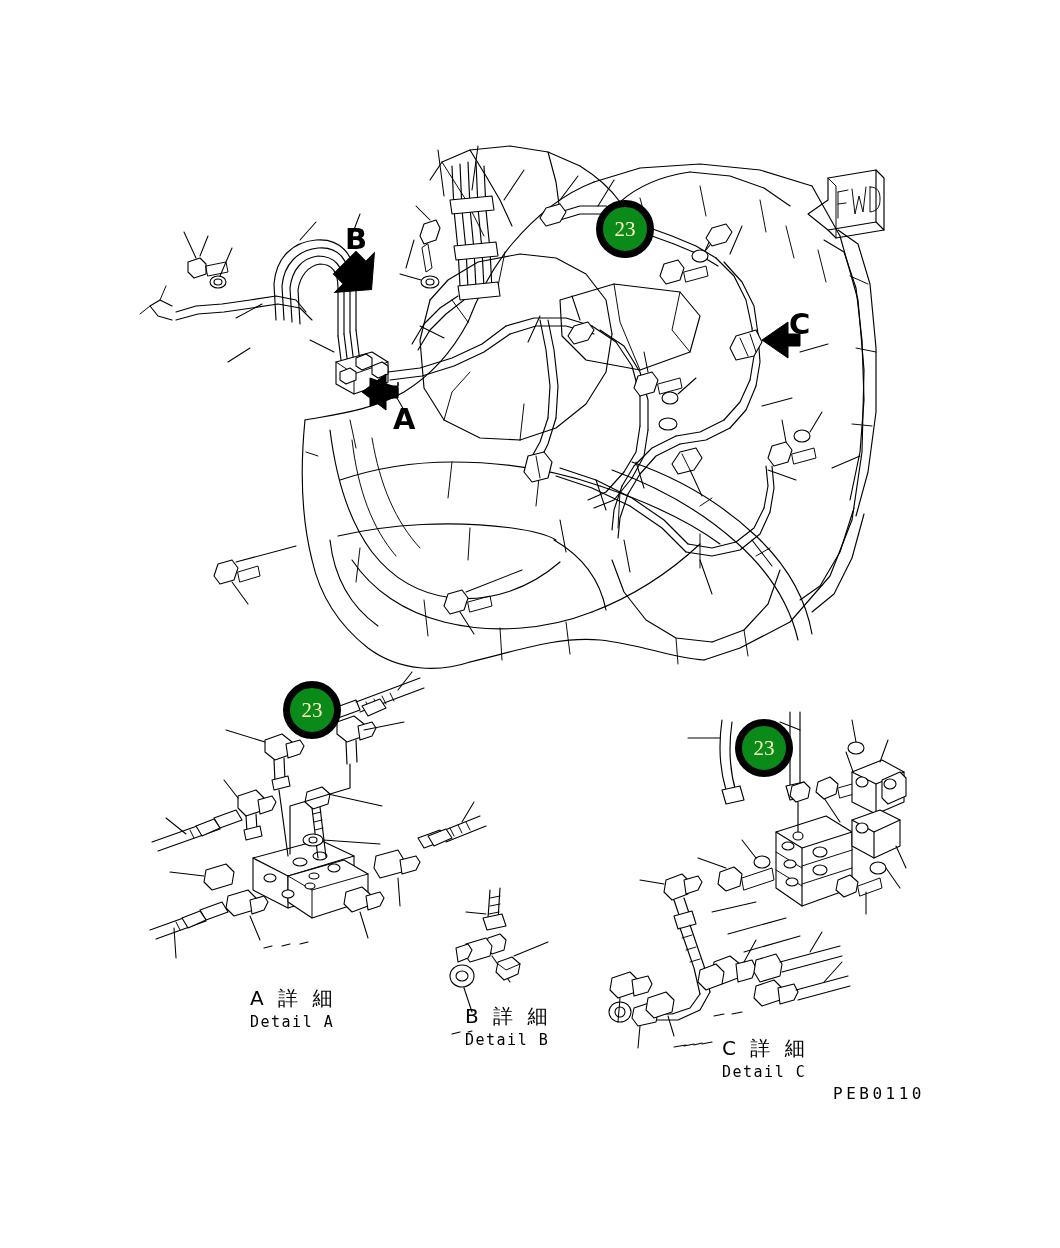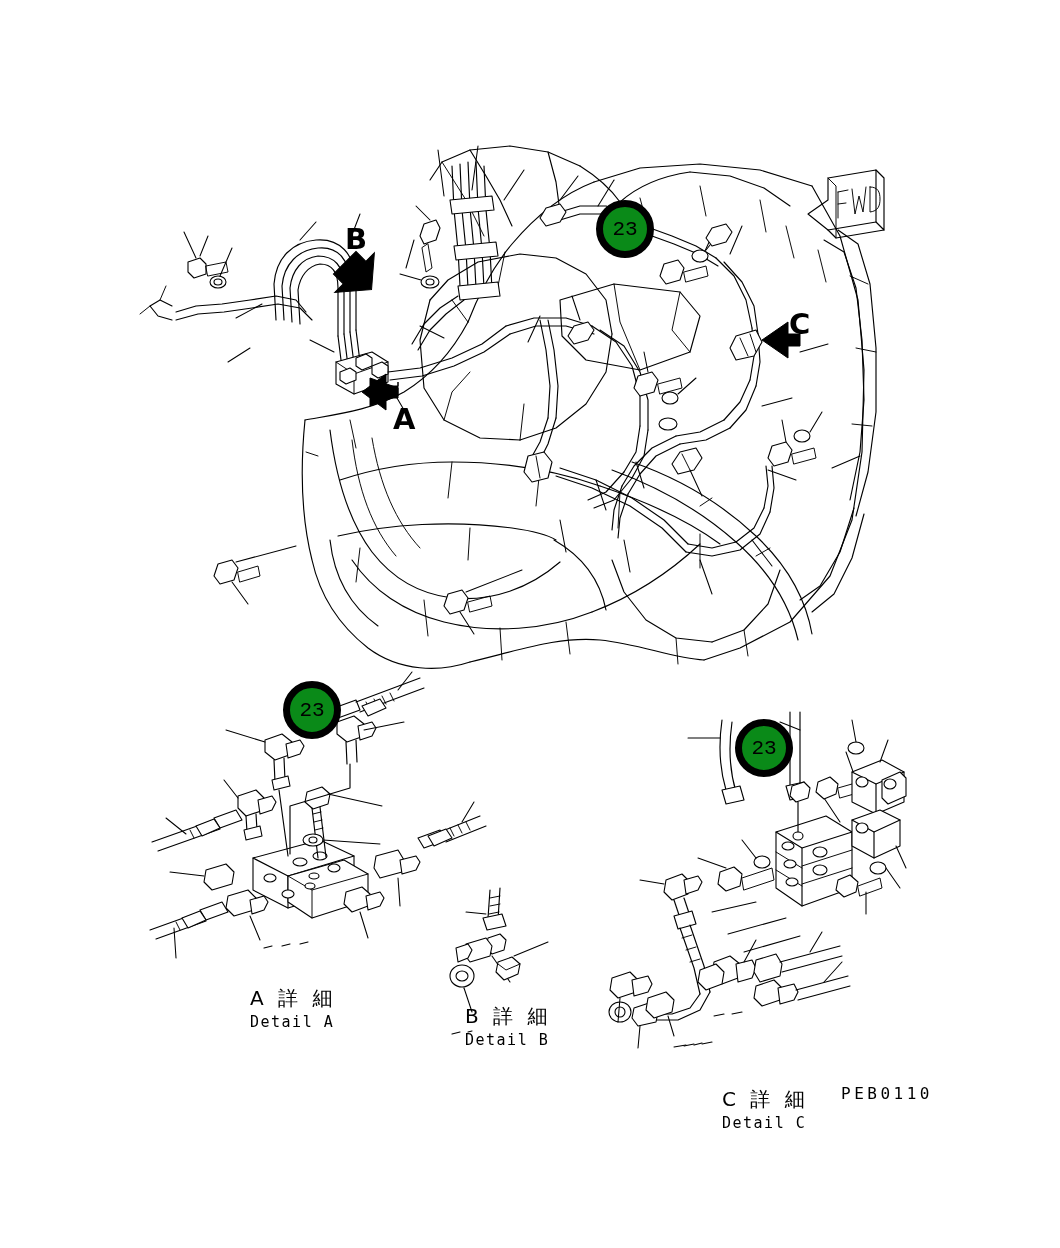--- a/index.html
+++ b/index.html
@@ -15,21 +15,21 @@
   svg.art{position:absolute;left:0;top:0;width:1060px;height:1248px;}
   .ln{fill:none;stroke:#000;stroke-width:1.15;stroke-linecap:round;stroke-linejoin:round;}
   .ln-t{fill:none;stroke:#000;stroke-width:0.95;stroke-linecap:round;stroke-linejoin:round;}
   .lead{fill:none;stroke:#000;stroke-width:1.05;stroke-linecap:round;}
   .part{fill:#fff;stroke:#000;stroke-width:1.1;stroke-linejoin:round;stroke-linecap:round;}
   .solid{fill:#000;stroke:#000;stroke-width:1;}
   
   .callout{position:absolute;width:58px;height:58px;border-radius:50%;
     background:#0a8a18;border:7px solid #000;box-sizing:border-box;
     display:flex;align-items:center;justify-content:center;}
-  .callout span{color:#000000;font-family:Liberation Mono, monospace;
+  .callout span{color:#fef9c3;font-family:Liberation Serif, serif;
     font-size:21px;font-weight:400;letter-spacing:0px;line-height:1;}
   
   .seclet{position:absolute;font-family:"DejaVu Sans","Liberation Sans",sans-serif;
     font-size:29px;font-weight:700;color:#000;line-height:1;}
   
   .cap{position:absolute;line-height:1.25;}
   .cap .jp{font-family:"DejaVu Sans","Liberation Sans",sans-serif;font-size:20px;letter-spacing:4px;white-space:nowrap;}
   .cap .en{font-family:"DejaVu Sans Mono","Liberation Mono",monospace;font-size:15px;letter-spacing:1.5px;white-space:nowrap;margin-top:2px;}
   .dwgno{position:absolute;font-family:"DejaVu Sans Mono","Liberation Mono",monospace;
     font-size:16px;letter-spacing:3.5px;white-space:nowrap;}
@@ -591,20 +591,20 @@
   <div class="seclet" style="left:789px;top:310px;">C</div>
 
   <div class="cap" style="left:250px;top:986px;">
     <div class="jp">A 詳 細</div>
     <div class="en">Detail A</div>
   </div>
   <div class="cap" style="left:465px;top:1004px;">
     <div class="jp">B 詳 細</div>
     <div class="en">Detail B</div>
   </div>
-  <div class="cap" style="left:722px;top:1087px;">
+  <div class="cap" style="left:722px;top:1036px;">
     <div class="jp">C 詳 細</div>
     <div class="en">Detail C</div>
   </div>
 
-  <div class="dwgno" style="left:833px;top:1084px;margin-left:8px;">PEB0110</div>
+  <div class="dwgno" style="left:833px;top:1084px;">PEB0110</div>
 
 </div>
 
 </body></html>

